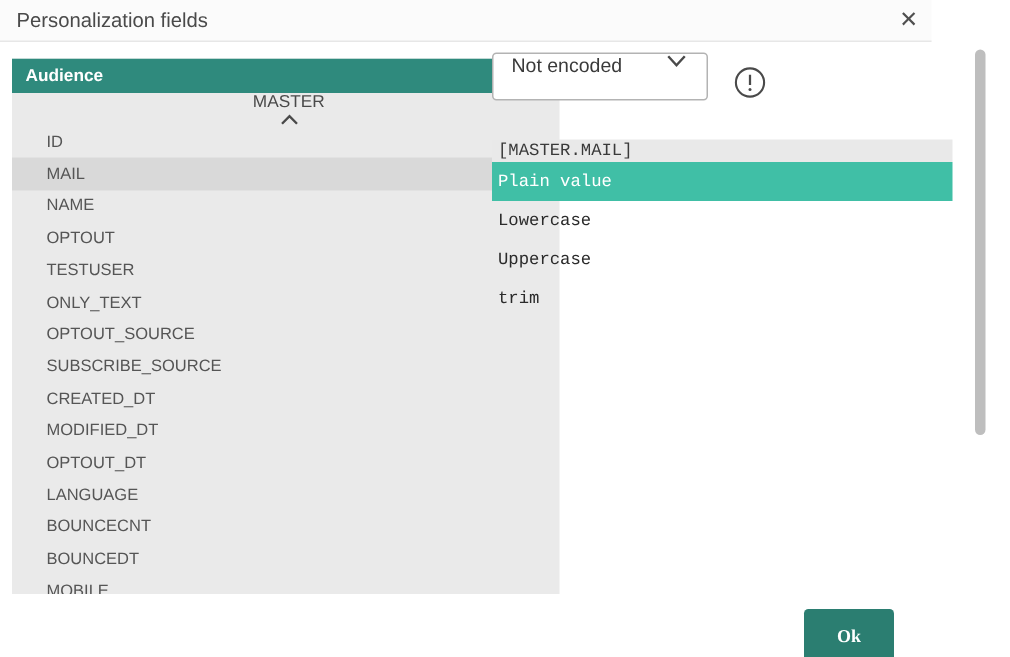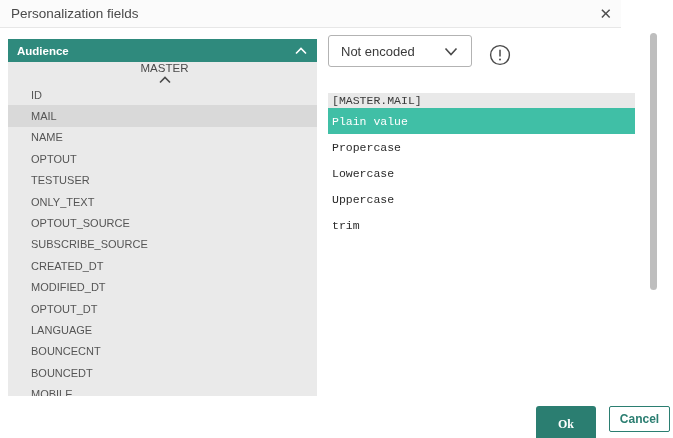--- a/index.html
+++ b/index.html
@@ -5,29 +5,29 @@
   html,body{margin:0;padding:0;}
   body{font-family:"Liberation Sans","DejaVu Sans",sans-serif;}
   .dialog{position:relative;width:673px;height:438px;background:#ffffff;overflow:hidden;}
 
   
   .titlebar{position:absolute;left:0;top:0;width:621px;height:28px;background:#fbfbfb;border-bottom:1px solid #e7e7e7;box-sizing:border-box;}
   .title{position:absolute;left:11px;top:6px;font-size:13.5px;color:#4a4a4a;}
   .close{position:absolute;right:7px;top:3px;font-size:15px;color:#4f4f4f;cursor:pointer;line-height:18px;padding:2px;}
 
   
-  .left-panel{position:absolute;left:8px;top:39px;width:309px;height:357px;background:#eaeaea;overflow:hidden;}
+  .left-panel{position:absolute;left:8px;top:39px;width:365px;height:357px;background:#eaeaea;overflow:hidden;}
   .aud-header{height:23px;background:#2f8a7d;color:#ffffff;display:flex;align-items:center;justify-content:space-between;padding:0 10px 0 9px;font-size:11.5px;font-weight:bold;cursor:pointer;}
   .group-row{height:22px;display:flex;align-items:center;justify-content:space-between;padding:0 10px 0 14px;font-size:11.5px;color:#4a4a4a;cursor:pointer;flex-direction:column;}
   .field-row{height:21.4px;display:flex;align-items:center;padding-left:23px;font-size:11px;color:#555555;cursor:pointer;}
   .field-row.selected{background:#d9d9d9;}
   .chev{display:block;}
 
   
-  .encoding-select{position:absolute;left:328px;top:35px;width:144px;height:32px;border:1px solid #b3b3b3;border-radius:3px;background:#ffffff;box-sizing:border-box;display:flex;align-items:center;justify-content:space-between;padding:0 13px 0 12px;cursor:pointer;}
+  .encoding-select{position:absolute;left:328px;top:35px;width:144px;height:32px;border:1px solid #b3b3b3;border-radius:3px;background:#ffffff;box-sizing:border-box;display:flex;align-items:flex-start;justify-content:space-between;padding:0 13px 0 12px;cursor:pointer;}
   .encoding-select span{font-size:13px;color:#3a3a3a;}
 
   
   .warn{position:absolute;left:489px;top:44px;width:22px;height:22px;cursor:default;}
 
   
   .format-list{position:absolute;left:328px;top:93px;width:307px;font-family:Liberation Mono, monospace;}
   .fmt-header{height:15px;background:#e9e9e9;font-size:11.5px;color:#3a3a3a;display:flex;align-items:center;padding-left:4px;}
   .fmt-option{height:26px;font-size:11.5px;color:#2b2b2b;display:flex;align-items:center;padding-left:4px;cursor:pointer;}
   .fmt-option.selected{background:#40bfa6;color:#ffffff;}
@@ -90,24 +90,22 @@
     <svg width="22" height="22" viewBox="0 0 22 22">
       <circle cx="11" cy="11" r="9.4" fill="none" stroke="#4a4a4a" stroke-width="1.4"></circle>
       <line x1="11" y1="5.8" x2="11" y2="12.6" stroke="#4a4a4a" stroke-width="1.5"></line>
       <circle cx="11" cy="15.6" r="1" fill="#4a4a4a"></circle>
     </svg>
   </div>
 
   <div class="format-list">
     <div class="fmt-header">[MASTER.MAIL]</div>
     <div class="fmt-option selected">Plain value</div>
-    <div class="fmt-option">Propercase</div>
     <div class="fmt-option">Lowercase</div>
     <div class="fmt-option">Uppercase</div>
     <div class="fmt-option">trim</div>
   </div>
 
   <div class="scrollbar"></div>
 
   <button class="btn-ok">Ok</button>
-  <button class="btn-cancel">Cancel</button>
 
 </div>
 
 </body></html>

